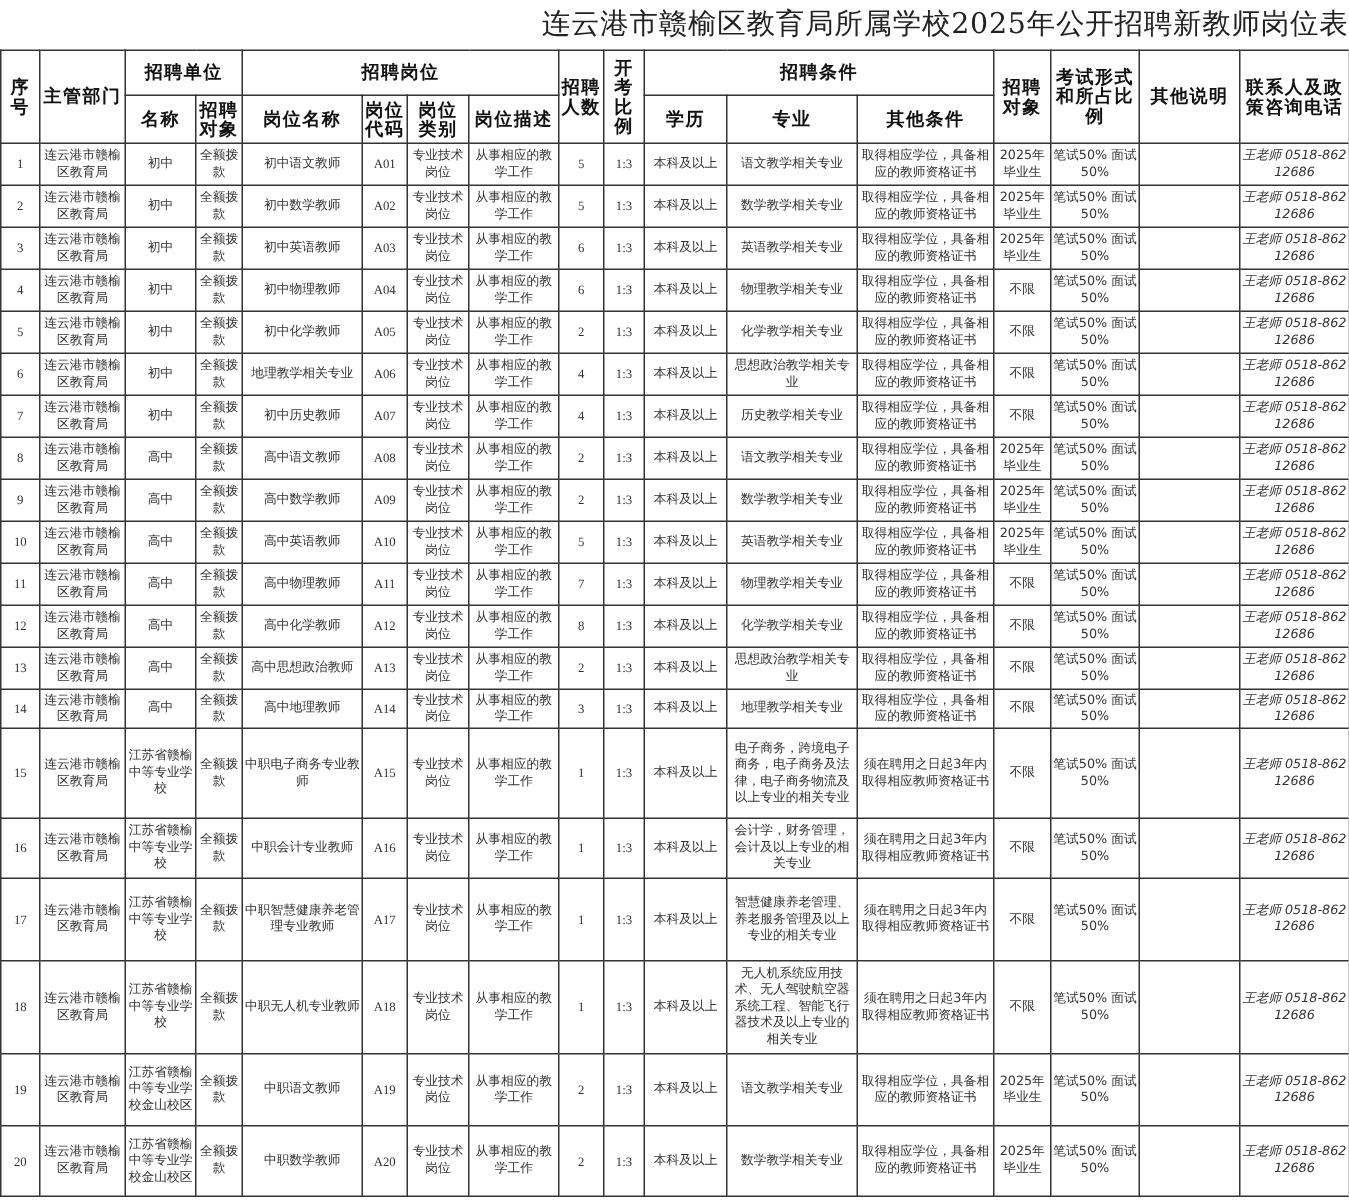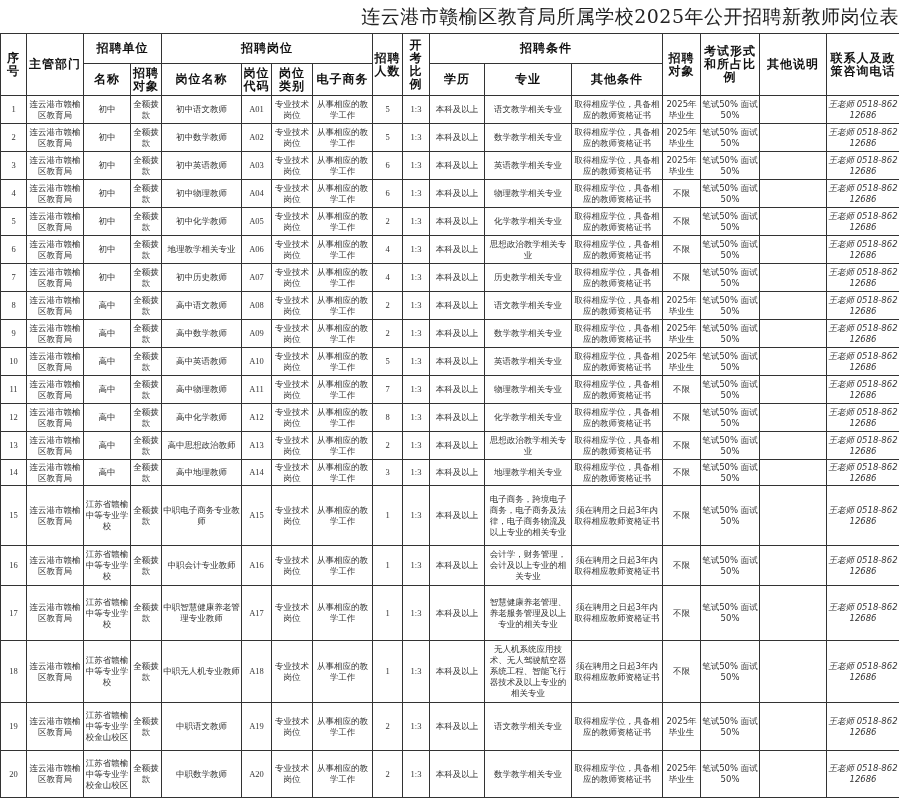--- a/index.html
+++ b/index.html
@@ -53,21 +53,21 @@
       <th rowspan="2">考试形式和所占比例</th>
       <th rowspan="2">其他说明</th>
       <th rowspan="2">联系人及政策咨询电话</th>
     </tr>
     <tr class="hdr-row2">
       <th>名称</th>
       <th>招聘对象</th>
       <th>岗位名称</th>
       <th>岗位代码</th>
       <th>岗位类别</th>
-      <th>电子商务</th>
+      <th>岗位描述</th>
       <th>学历</th>
       <th>专业</th>
       <th>其他条件</th>
     </tr>
   </thead>
   <tbody id="rows">
       <tr style="height: 28px;">
         <td class="num">1</td>
         <td>连云港市赣榆区教育局</td>
         <td>初中</td>

